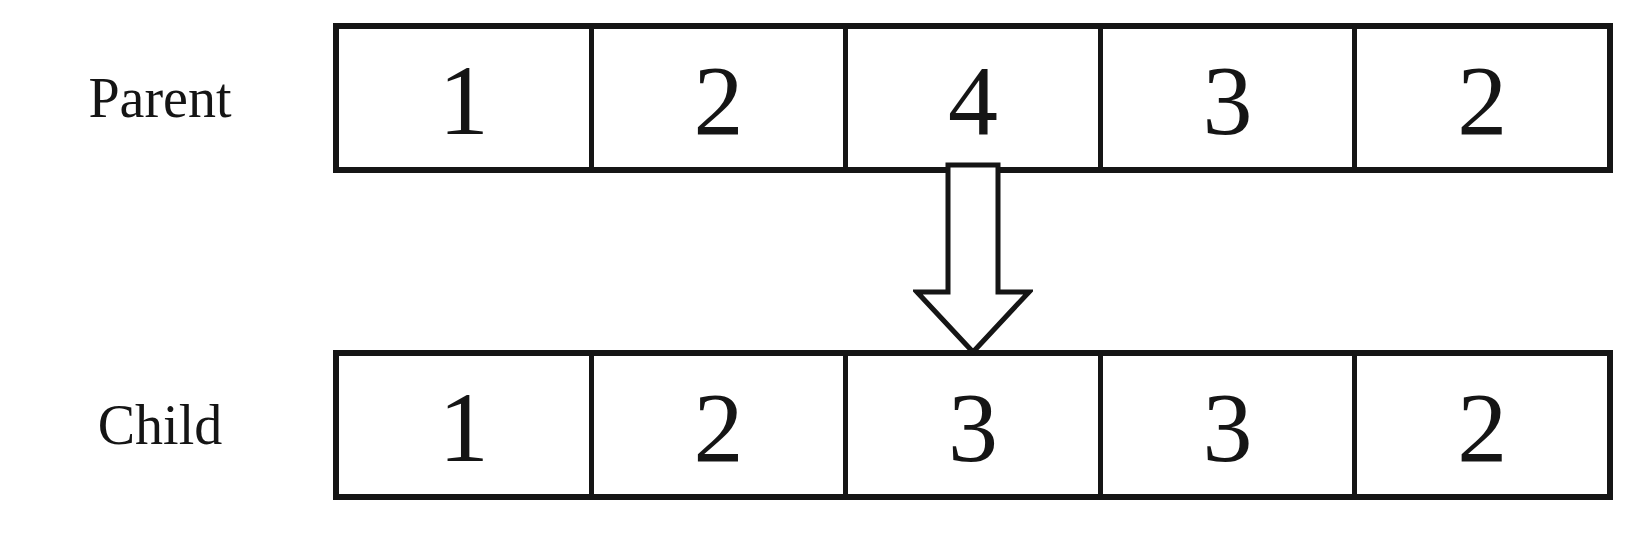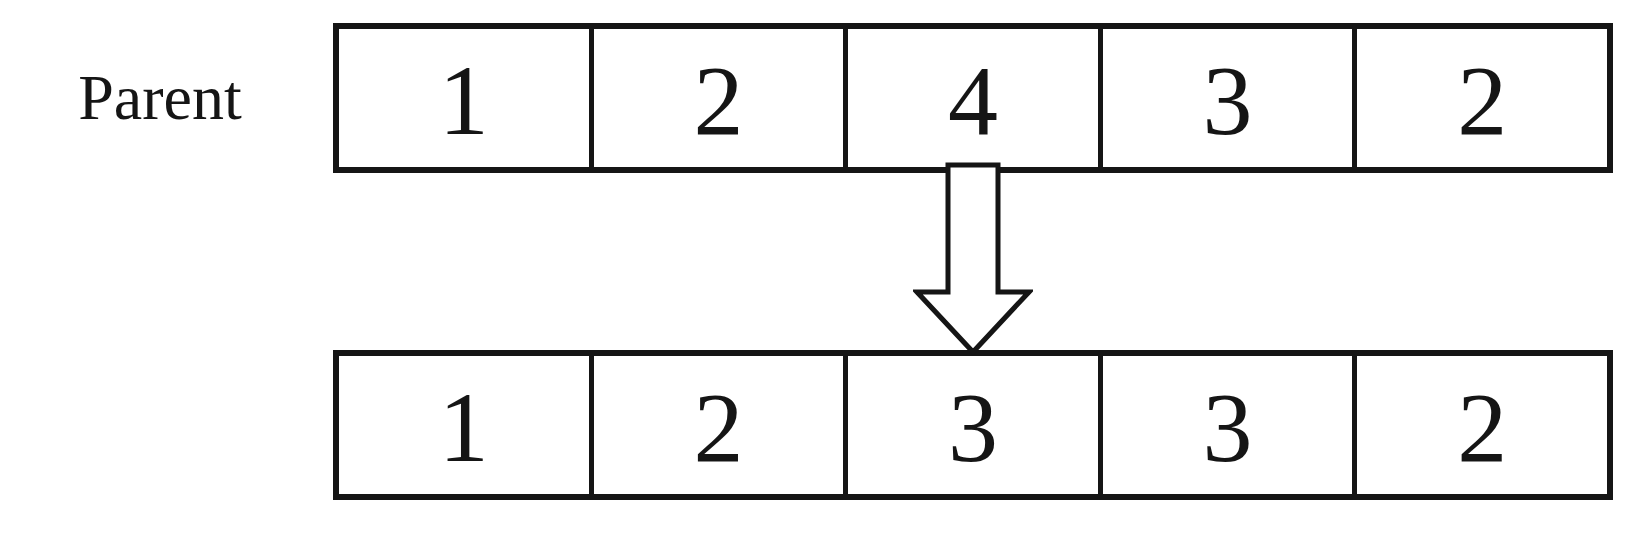--- a/index.html
+++ b/index.html
@@ -20,21 +20,21 @@
     overflow: hidden;
   }
   .row-label {
     position: absolute;
     left: 0;
     width: 300px;
     height: 150px;
     display: flex;
     align-items: center;
     justify-content: center;
-    font-size: 64px;
+    font-size: 56px;
     line-height: 1;
     color: var(--line);
     user-select: none;
     padding-left: 20px;
   }
   .parent-label { top: 23px; }
   .child-label  { top: 350px; }
   .chromosome-row {
     position: absolute;
     left: 333px;
@@ -86,20 +86,21 @@
       <div class="cell">2</div>
       <div class="cell">4</div>
       <div class="cell">3</div>
       <div class="cell">2</div>
     </div>
 
   <svg class="mutation-arrow" viewBox="0 0 120 196" xmlns="http://www.w3.org/2000/svg" aria-hidden="true">
     <polygon points="35,3 85,3 85,130 116,130 60,190 4,130 35,130"></polygon>
   </svg>
 
+  <div class="row-label child-label">Child</div>
 
   <div class="chromosome-row child-row">
       <div class="cell">1</div>
       <div class="cell">2</div>
       <div class="cell">3</div>
       <div class="cell">3</div>
       <div class="cell">2</div>
     </div>
 
 </div>

